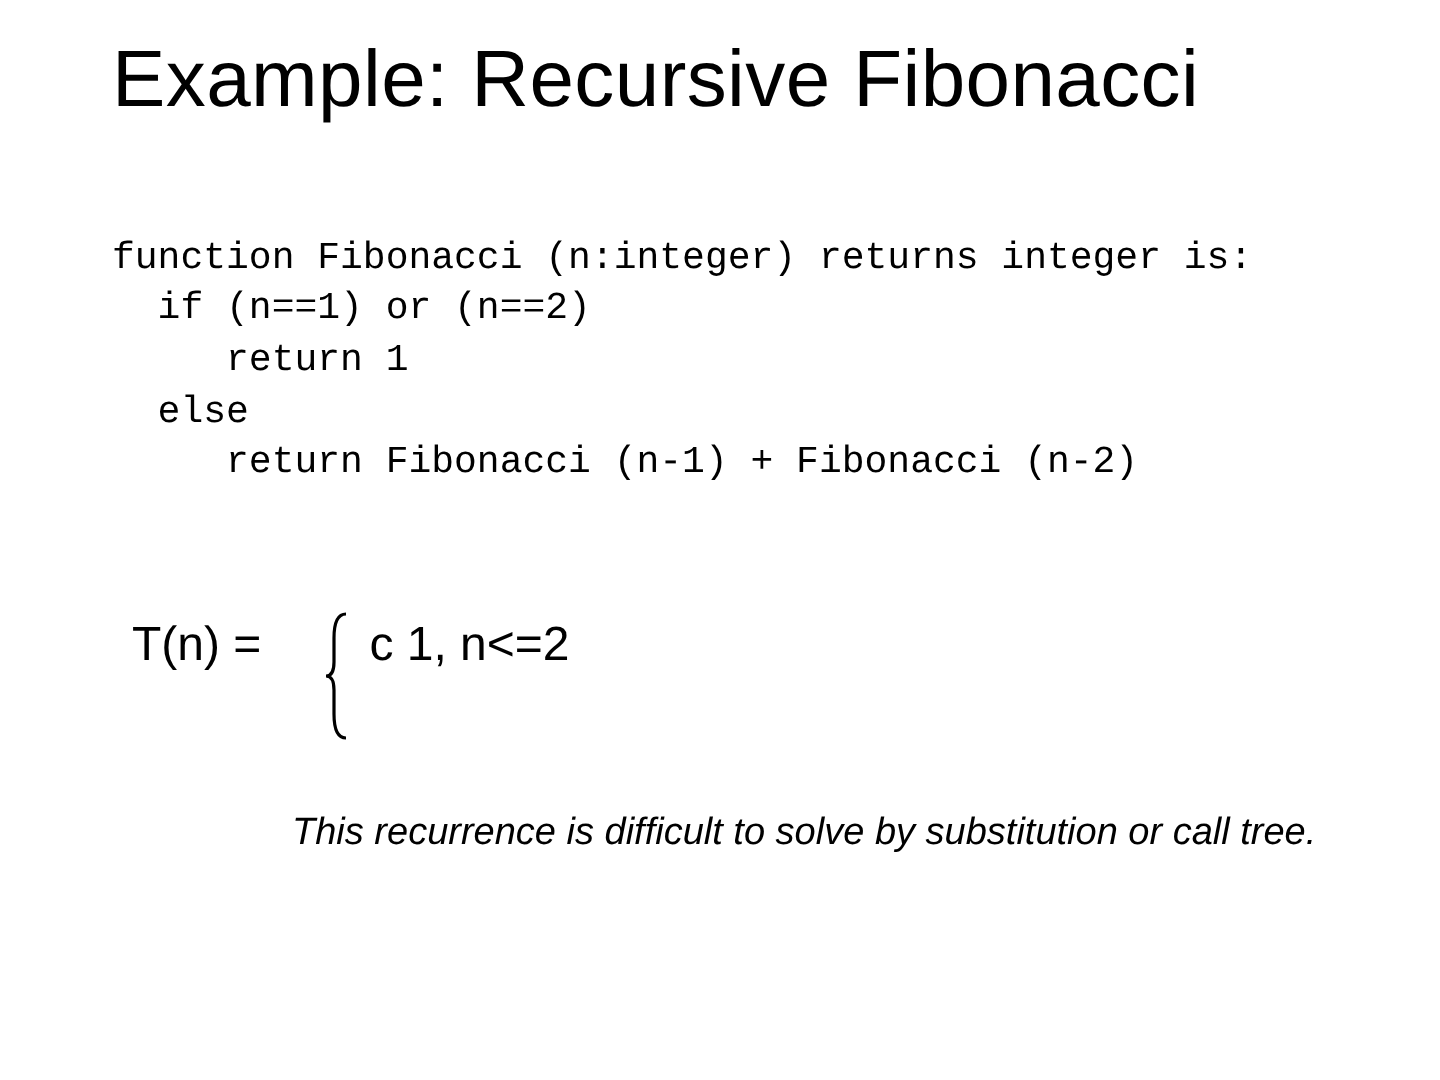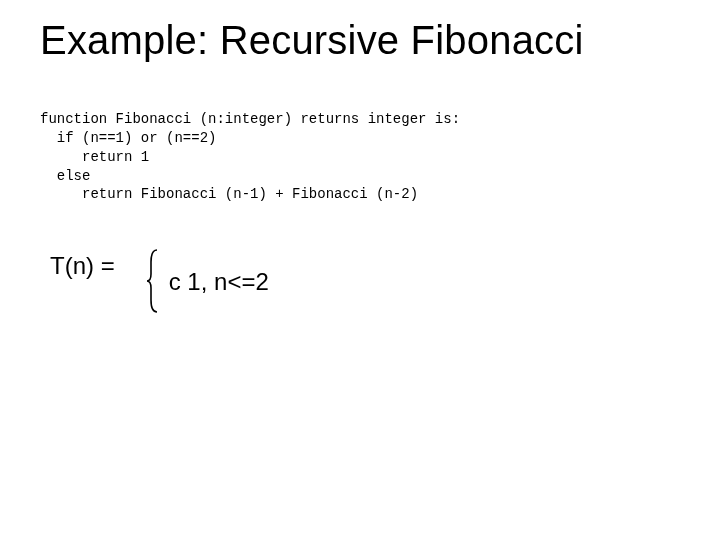--- a/index.html
+++ b/index.html
@@ -9,35 +9,35 @@
     height: 540px;
     background: #fff;
     font-family: Arial, Helvetica, sans-serif;
     color: #000;
     overflow: hidden;
   }
   .slide {
     width: 720px;
     height: 533px;
     box-sizing: border-box;
-    padding: 18px 40px 20px 40px;
+    padding: 18px 40px 20px 56px;
     position: relative;
   }
   .title {
     font-size: 40px;
     font-weight: 400;
     margin: 0 0 28px 0;
     letter-spacing: 0.2px;
   }
   .code {
     font-family: "Courier New", Courier, monospace;
-    font-size: 14px;
+    font-size: 19px;
     line-height: 1.35;
     white-space: pre;
-    margin-bottom: 44px;
+    margin-bottom: 60px;
   }
   .recurrence {
     font-family: Arial, Helvetica, sans-serif;
     font-size: 24px;
     line-height: 1.35;
     margin-left: 10px;
     margin-bottom: 34px;
     display: flex;
     align-items: flex-start;
     gap: 22px;
@@ -57,21 +57,21 @@
     margin-right: 8px;
   }
   .brace svg {
     display: block;
     width: 14px;
     height: 66px;
   }
   .cases {
     display: flex;
     flex-direction: column;
-    justify-content: center;
+    justify-content: space-between;
     padding-top: 2px;
   }
   .cases div {
     white-space: nowrap;
   }
   .note {
     font-style: italic;
     font-size: 19px;
     line-height: 1.3;
     margin-left: 90px;
@@ -101,15 +101,16 @@
           <path d="M10 2 Q4 2 4 14 L4 26 Q4 33 0 33 Q4 33 4 40 L4 52 Q4 64 10 64" fill="none" stroke="#000" stroke-width="1.6"></path>
         </svg>
       </div>
       <div class="cases">
         <div>c 1, n&lt;=2</div>
       </div>
     </div>
   </div>
 
   <div class="note">
+    <div>This recurrence is difficult to solve by substitution or call tree.</div>
   </div>
 
 </div>
 
 </body></html>

